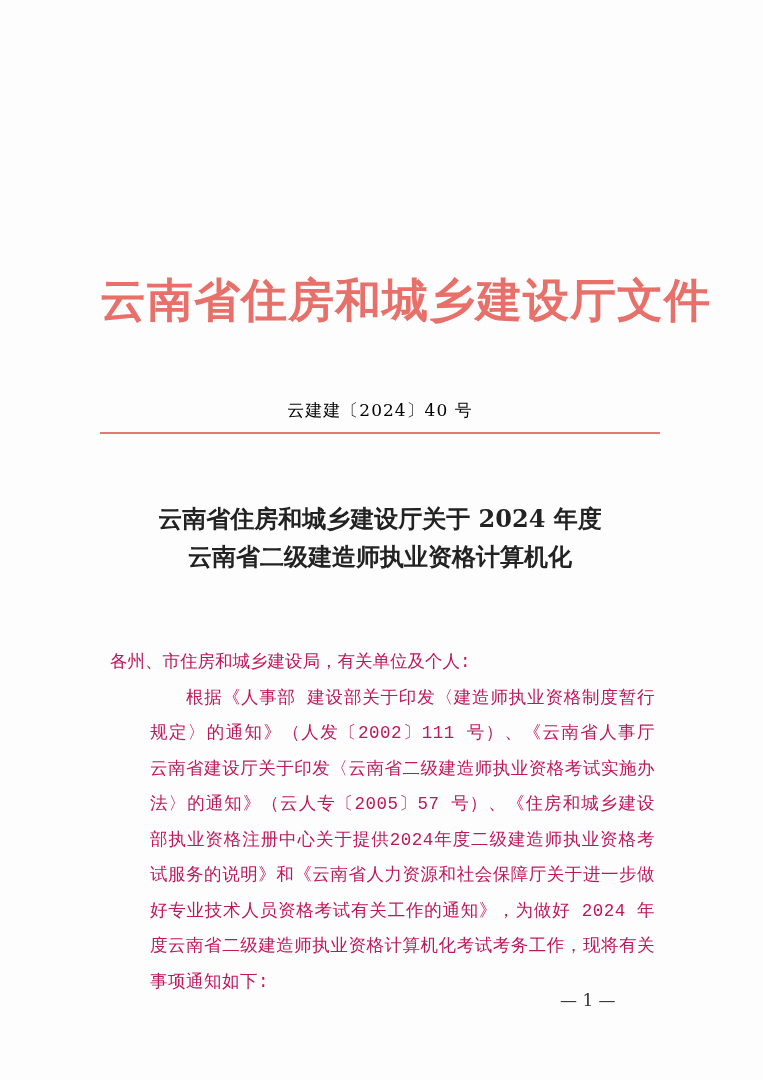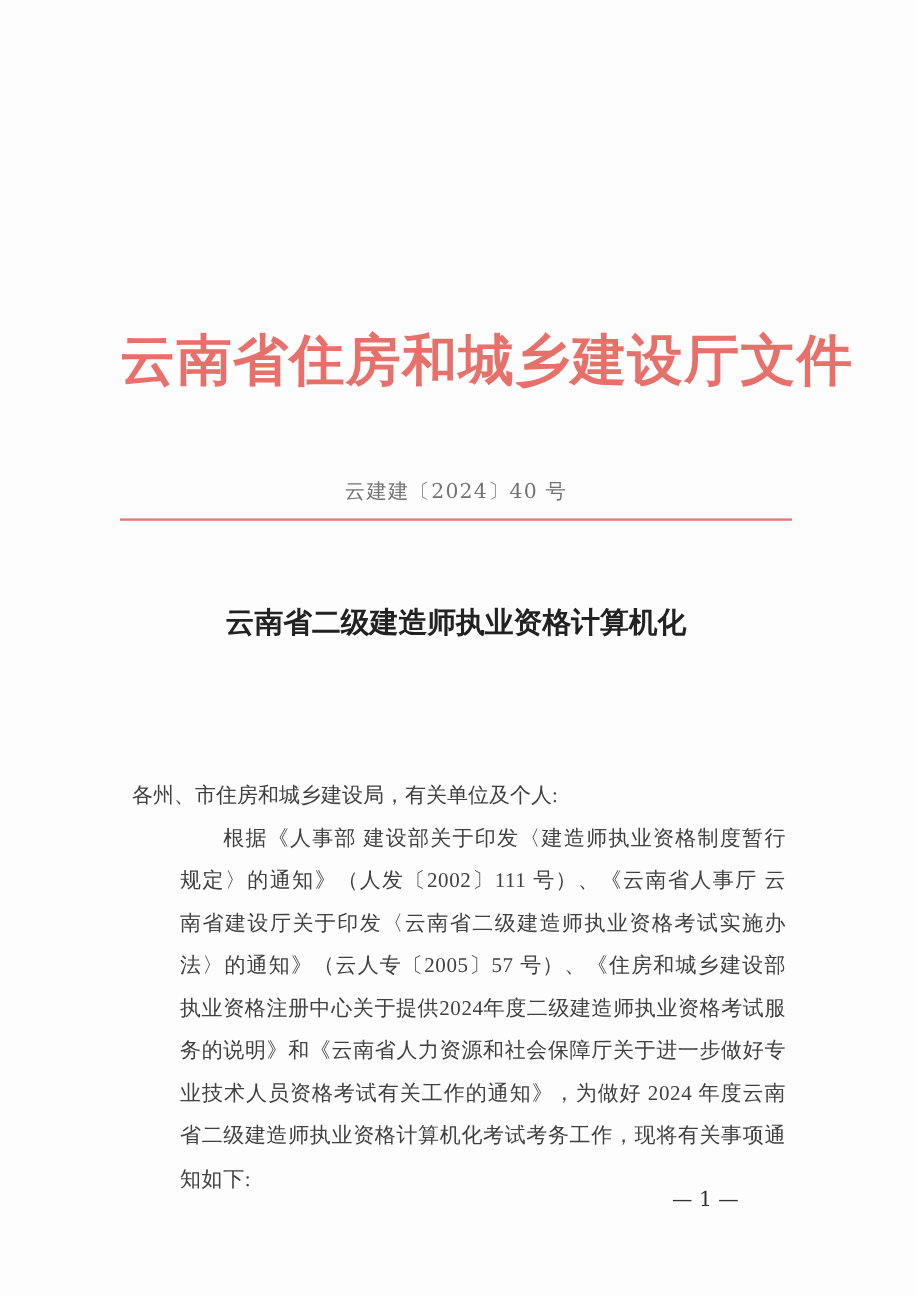--- a/index.html
+++ b/index.html
@@ -38,21 +38,21 @@
       white-space: nowrap;
     }
     .doc-number {
       position: absolute;
       left: 100px;
       width: 560px;
       top: 398px;
       text-align: center;
       font-size: 17px;
       line-height: 24px;
-      color: #737373;
+      color: #000000;
       letter-spacing: 1px;
     }
     .red-rule {
       position: absolute;
       left: 100px;
       top: 432px;
       width: 560px;
       height: 2px;
       background: #e07a74;
     }
@@ -68,22 +68,22 @@
       color: #222;
     }
     .title div { white-space: nowrap; }
     .body-text {
       position: absolute;
       left: 110px;
       width: 545px;
       top: 645px;
       font-size: 17.5px;
       line-height: 35.5px;
-      color: #404040;
-      font-family: Liberation Serif, serif;
+      color: #be185d;
+      font-family: Liberation Mono, monospace;
     }
     .salutation { white-space: nowrap; }
     .paragraph {
       text-indent: 36px;
       text-align: justify;
       letter-spacing: 0.5px;
       margin-left: 40px;
     }
     .page-number {
       position: absolute;
@@ -99,20 +99,21 @@
 
 <div class="page">
 
   <div class="masthead">云南省住房和城乡建设厅文件</div>
 
   <div class="doc-number">云建建〔2024〕40 号</div>
 
   <div class="red-rule"></div>
 
   <div class="title">
+    <div>云南省住房和城乡建设厅关于 2024 年度</div>
     <div>云南省二级建造师执业资格计算机化</div>
   </div>
 
   <div class="body-text">
     <div class="salutation">各州、市住房和城乡建设局，有关单位及个人:</div>
     <div class="paragraph">根据《人事部 建设部关于印发〈建造师执业资格制度暂行规定〉的通知》（人发〔2002〕111 号）、《云南省人事厅 云南省建设厅关于印发〈云南省二级建造师执业资格考试实施办法〉的通知》（云人专〔2005〕57 号）、《住房和城乡建设部执业资格注册中心关于提供2024年度二级建造师执业资格考试服务的说明》和《云南省人力资源和社会保障厅关于进一步做好专业技术人员资格考试有关工作的通知》，为做好 2024 年度云南省二级建造师执业资格计算机化考试考务工作，现将有关事项通知如下:</div>
   </div>
 
   <div class="page-number">— 1 —</div>
 

